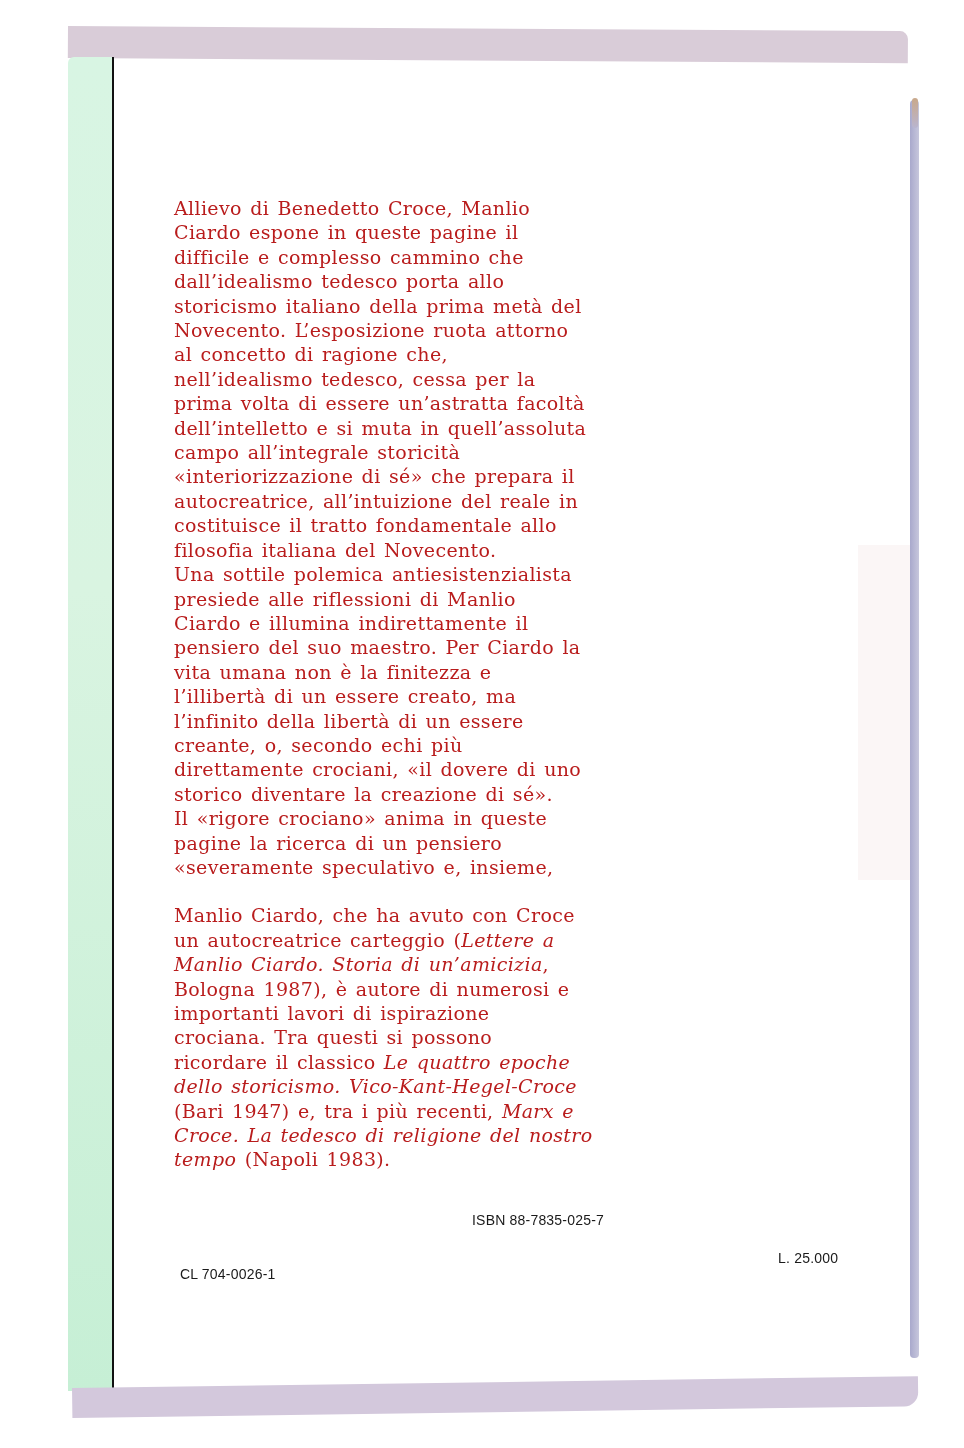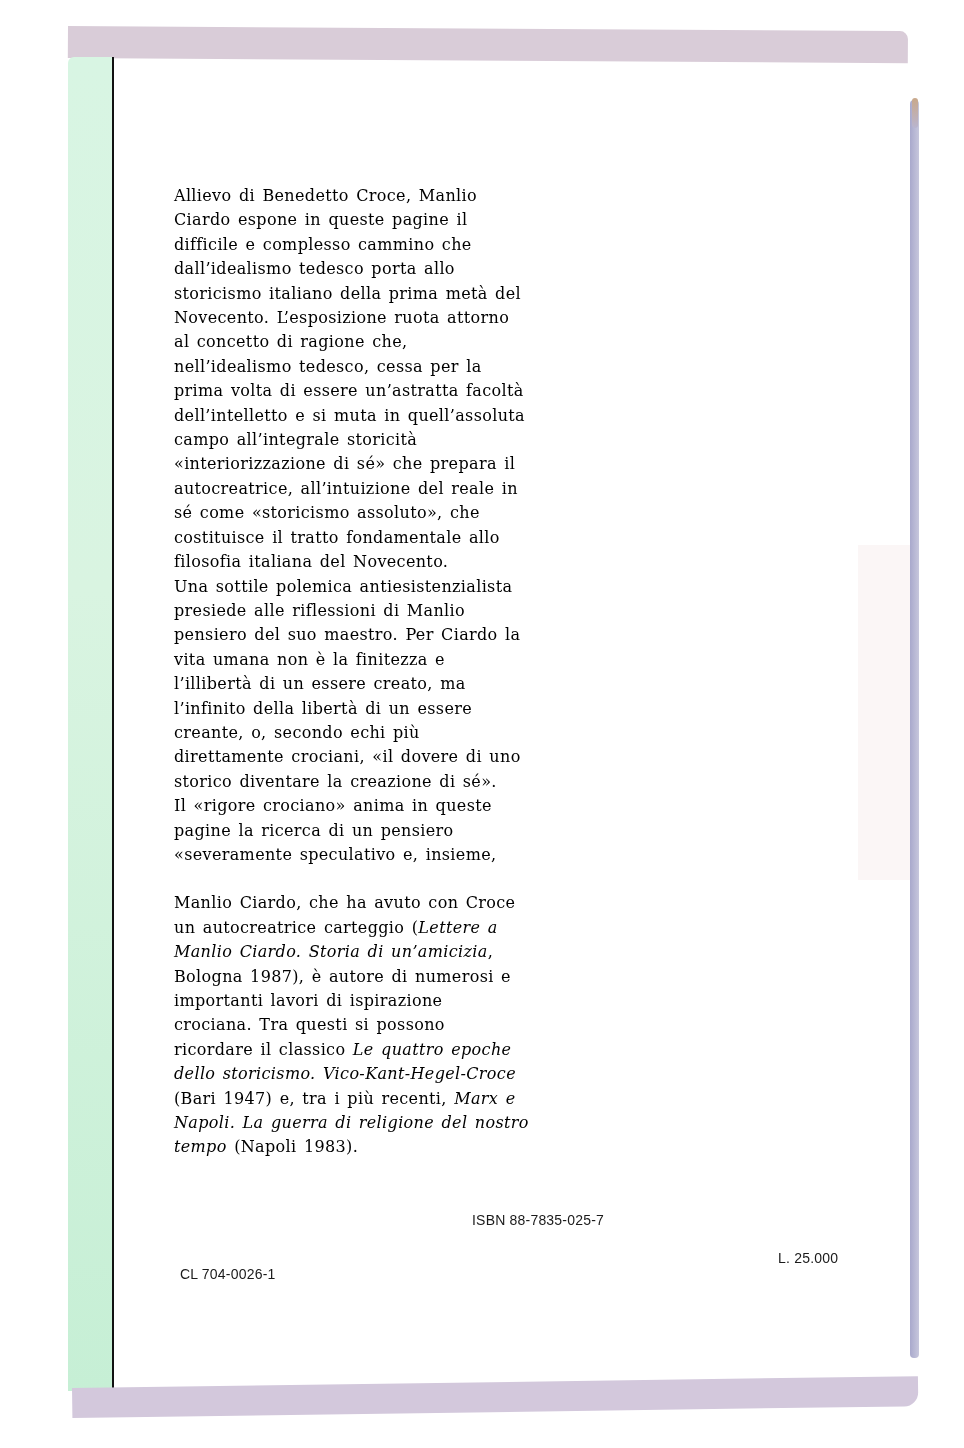--- a/index.html
+++ b/index.html
@@ -75,25 +75,25 @@
       position: absolute;
       left: 858px;
       top: 545px;
       width: 52px;
       height: 335px;
       background: #fbf6f6;
     }
     .text-block {
       position: absolute;
       left: 174px;
-      top: 184px;
+      top: 196px;
       width: 360px;
-      font-size: 16px;
+      font-size: 19px;
       line-height: 24.4px;
-      color: #000000;
+      color: #b91c1c;
       letter-spacing: 0.35px;
       word-spacing: 2px;
     }
     .para {
       margin: 0;
     }
     .para + .para.gap {
       margin-top: 24px;
     }
     .line {
@@ -132,25 +132,25 @@
     <span class="line">dall’idealismo tedesco porta allo</span>
     <span class="line">storicismo italiano della prima metà del</span>
     <span class="line">Novecento. L’esposizione ruota attorno</span>
     <span class="line">al concetto di ragione che,</span>
     <span class="line">nell’idealismo tedesco, cessa per la</span>
     <span class="line">prima volta di essere un’astratta facoltà</span>
     <span class="line">dell’intelletto e si muta in quell’assoluta</span>
     <span class="line">campo all’integrale storicità</span>
     <span class="line">«interiorizzazione di sé» che prepara il</span>
     <span class="line">autocreatrice, all’intuizione del reale in</span>
-    <span class="line">sé come «storicismo assoluto», che</span>
     <span class="line">costituisce il tratto fondamentale allo</span>
     <span class="line">filosofia italiana del Novecento.</span>
     <span class="line">Una sottile polemica antiesistenzialista</span>
     <span class="line">presiede alle riflessioni di Manlio</span>
+    <span class="line">Ciardo e illumina indirettamente il</span>
     <span class="line">pensiero del suo maestro. Per Ciardo la</span>
     <span class="line">vita umana non è la finitezza e</span>
     <span class="line">l’illibertà di un essere creato, ma</span>
     <span class="line">l’infinito della libertà di un essere</span>
     <span class="line">creante, o, secondo echi più</span>
     <span class="line">direttamente crociani, «il dovere di uno</span>
     <span class="line">storico diventare la creazione di sé».</span>
     <span class="line">Il «rigore crociano» anima in queste</span>
     <span class="line">pagine la ricerca di un pensiero</span>
     <span class="line">«severamente speculativo e, insieme,</span>
@@ -159,20 +159,20 @@
   <p class="para gap">
     <span class="line">Manlio Ciardo, che ha avuto con Croce</span>
     <span class="line"><span>un autocreatrice carteggio (</span><span class="it">Lettere a</span></span>
     <span class="line"><span class="it">Manlio Ciardo. Storia di un’amicizia</span><span>,</span></span>
     <span class="line">Bologna 1987), è autore di numerosi e</span>
     <span class="line">importanti lavori di ispirazione</span>
     <span class="line">crociana. Tra questi si possono</span>
     <span class="line"><span>ricordare il classico </span><span class="it">Le quattro epoche</span></span>
     <span class="line it">dello storicismo. Vico-Kant-Hegel-Croce</span>
     <span class="line"><span>(Bari 1947) e, tra i più recenti, </span><span class="it">Marx e</span></span>
-    <span class="line it">Napoli. La guerra di religione del nostro</span>
+    <span class="line it">Croce. La tedesco di religione del nostro</span>
     <span class="line"><span class="it">tempo</span><span> (Napoli 1983).</span></span>
   </p>
 </div>
 
 <div class="footer-item catalog">CL 704-0026-1</div>
 <div class="footer-item isbn">ISBN 88-7835-025-7</div>
 <div class="footer-item price">L. 25.000</div>
 
 </body></html>

